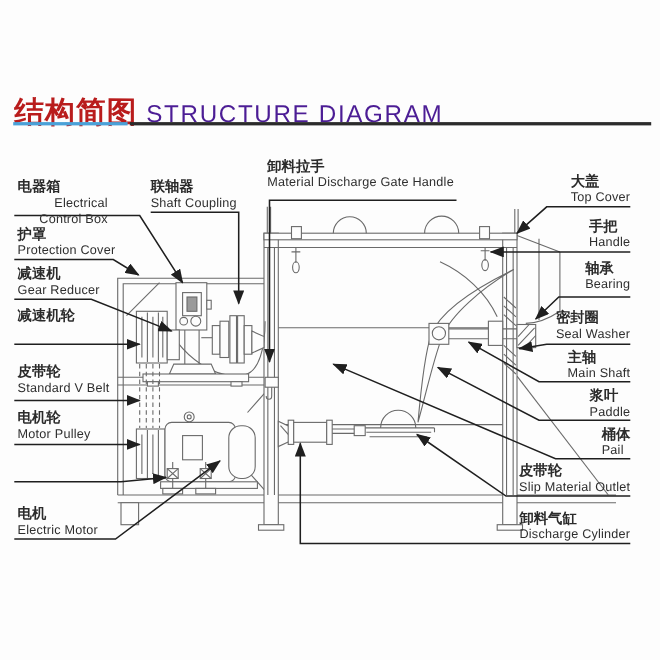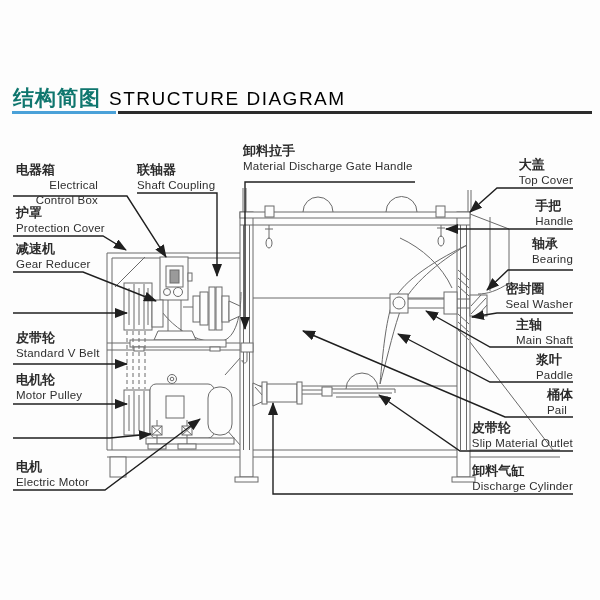--- a/index.html
+++ b/index.html
@@ -1,22 +1,22 @@
 <!DOCTYPE html>
 <html><head>
 <meta charset="utf-8">
 <style>
   html,body{margin:0;padding:0;background:#fff;}
   #page{position:relative;width:600px;height:600px;background:#fdfdfd;overflow:hidden;
         font-family:"Liberation Sans","DejaVu Sans",sans-serif;}
   
   #header{position:absolute;left:13px;top:84px;white-space:nowrap;}
   #header .zh{font-family:Liberation Sans, sans-serif;font-weight:700;
-              font-size:21px;color:#0f766e;letter-spacing:1px;}
-  #header .en{font-size:19px;color:#000000;letter-spacing:1.5px;margin-left:8px;
+              font-size:27px;color:#b91c1c;letter-spacing:1px;}
+  #header .en{font-size:22px;color:#4c1d95;letter-spacing:1.5px;margin-left:8px;
               font-weight:500;}
   #rule-blue{position:absolute;left:12px;top:111px;width:104px;height:3px;}
   #rule-dark{position:absolute;left:118px;top:111px;width:474px;height:2.5px;}
   
   .label{position:absolute;color:#2b2b2b;}
   .label .zh{display:block;font-family:"Liberation Serif","DejaVu Serif",serif;
              font-weight:700;font-size:13px;line-height:16px;white-space:nowrap;}
   .label .en{display:block;font-size:11.5px;line-height:15px;letter-spacing:.2px;
              white-space:nowrap;color:#2e2e2e;}
   .label.wrap .en{white-space:normal;width:82px;text-align:right;}
@@ -188,20 +188,21 @@
   </div>
   <div class="label" style="left:16px;top:205px;">
     <span class="zh">护罩</span>
     <span class="en">Protection Cover</span>
   </div>
   <div class="label" style="left:16px;top:241px;">
     <span class="zh">减速机</span>
     <span class="en">Gear Reducer</span>
   </div>
   <div class="label" style="left:16px;top:279px;">
+    <span class="zh">减速机轮</span>
   </div>
   <div class="label" style="left:16px;top:330px;">
     <span class="zh">皮带轮</span>
     <span class="en">Standard V Belt</span>
   </div>
   <div class="label" style="left:16px;top:372px;">
     <span class="zh">电机轮</span>
     <span class="en">Motor Pulley</span>
   </div>
   <div class="label" style="left:16px;top:459px;">

